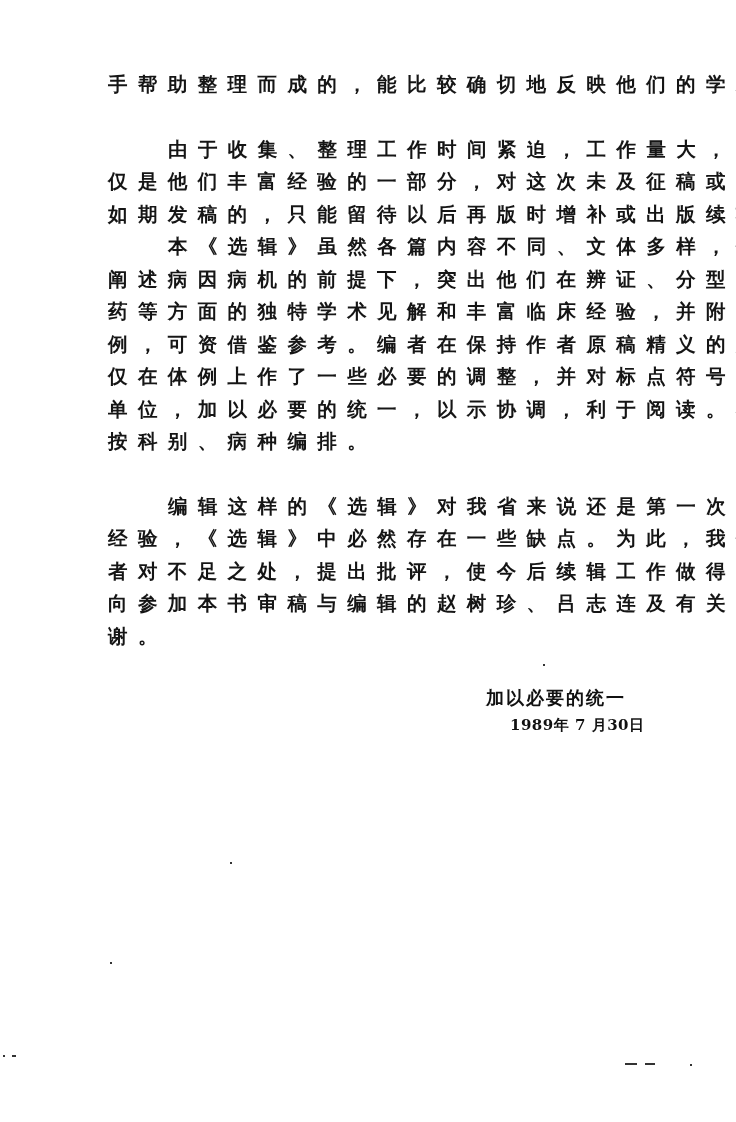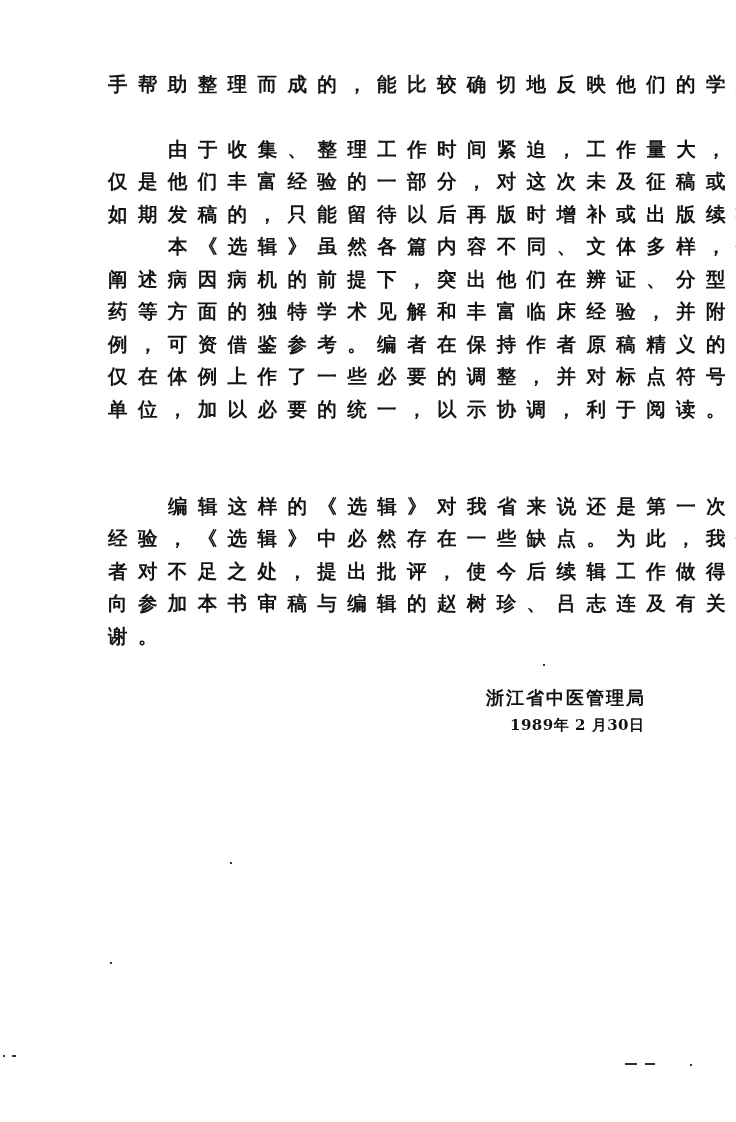--- a/index.html
+++ b/index.html
@@ -68,29 +68,30 @@
   <div class="line indent" style="top:134px;">由于收集、整理工作时间紧迫，工作量大，这次编辑的</div>
   <div class="line" style="top:166px;">仅是他们丰富经验的一部分，对这次未及征稿或已征而未能</div>
   <div class="line" style="top:199px;">如期发稿的，只能留待以后再版时增补或出版续辑。</div>
 
   <div class="line indent" style="top:231px;">本《选辑》虽然各篇内容不同、文体多样，但大都能在</div>
   <div class="line" style="top:264px;">阐述病因病机的前提下，突出他们在辨证、分型、治则、方</div>
   <div class="line" style="top:296px;">药等方面的独特学术见解和丰富临床经验，并附以病案病</div>
   <div class="line" style="top:329px;">例，可资借鉴参考。编者在保持作者原稿精义的原则下，</div>
   <div class="line" style="top:361px;">仅在体例上作了一些必要的调整，并对标点符号、化验数据</div>
   <div class="line" style="top:394px;">单位，加以必要的统一，以示协调，利于阅读。在编次上，</div>
+  <div class="line" style="top:426px;">按科别、病种编排。</div>
 
   <div class="line indent" style="top:491px;">编辑这样的《选辑》对我省来说还是第一次，由于缺乏</div>
   <div class="line" style="top:523px;">经验，《选辑》中必然存在一些缺点。为此，我们衷心希望读</div>
   <div class="line" style="top:556px;">者对不足之处，提出批评，使今后续辑工作做得更好些。并</div>
   <div class="line" style="top:588px;">向参加本书审稿与编辑的赵树珍、吕志连及有关同志表示感</div>
   <div class="line" style="top:621px;">谢。</div>
 
-  <div class="sig org">浙江省中医管理局</div>
-  <div class="sig date">1989年 2 月30日</div>
+  <div class="sig org">加以必要的统一</div>
+  <div class="sig date">1989年 7 月30日</div>
 
   <span class="speck" style="left:543px; top:664px;"></span>
   <span class="speck" style="left:230px; top:862px;"></span>
   <span class="speck" style="left:110px; top:962px;"></span>
   <span class="speck" style="left:3px; top:1055px;"></span>
   <span class="speck" style="left:12px; top:1055px; width:4px;"></span>
   <span class="speck" style="left:625px; top:1063px; width:12px;"></span>
   <span class="speck" style="left:645px; top:1063px; width:10px;"></span>
   <span class="speck" style="left:690px; top:1064px;"></span>
 </div>

